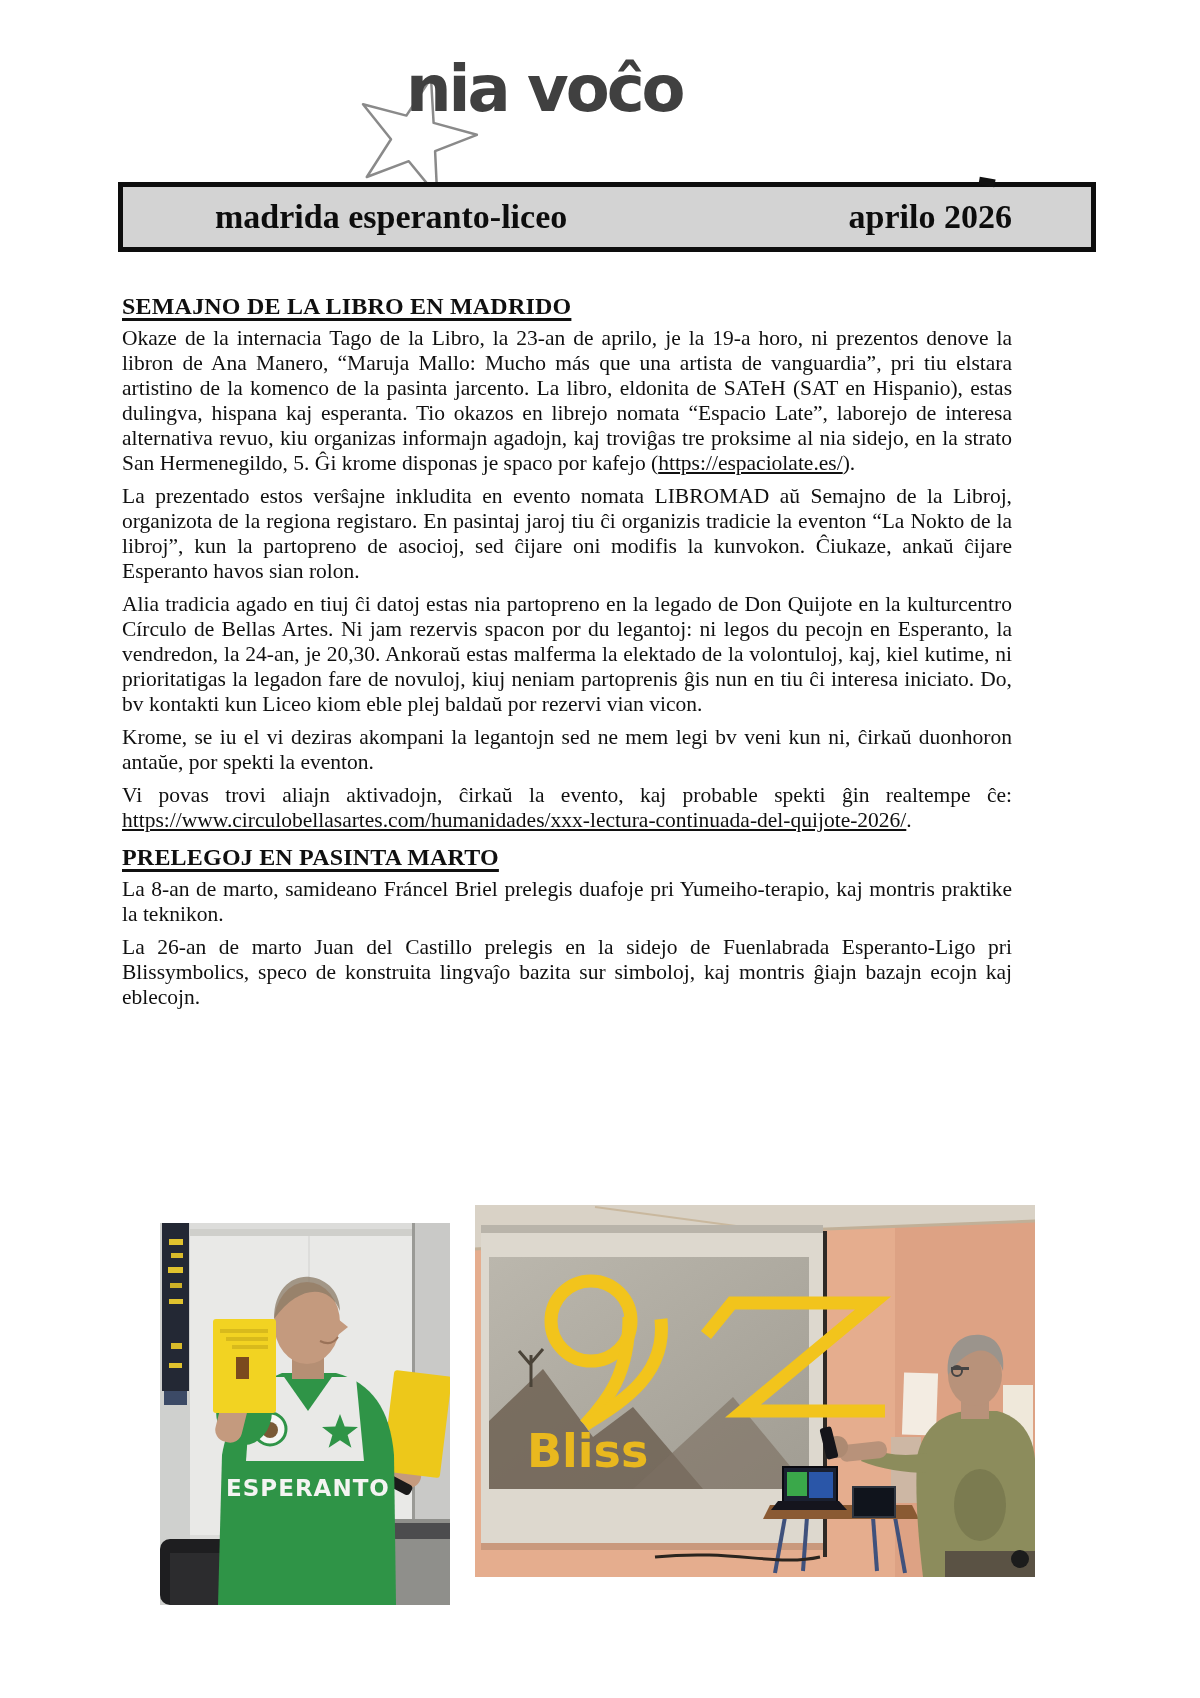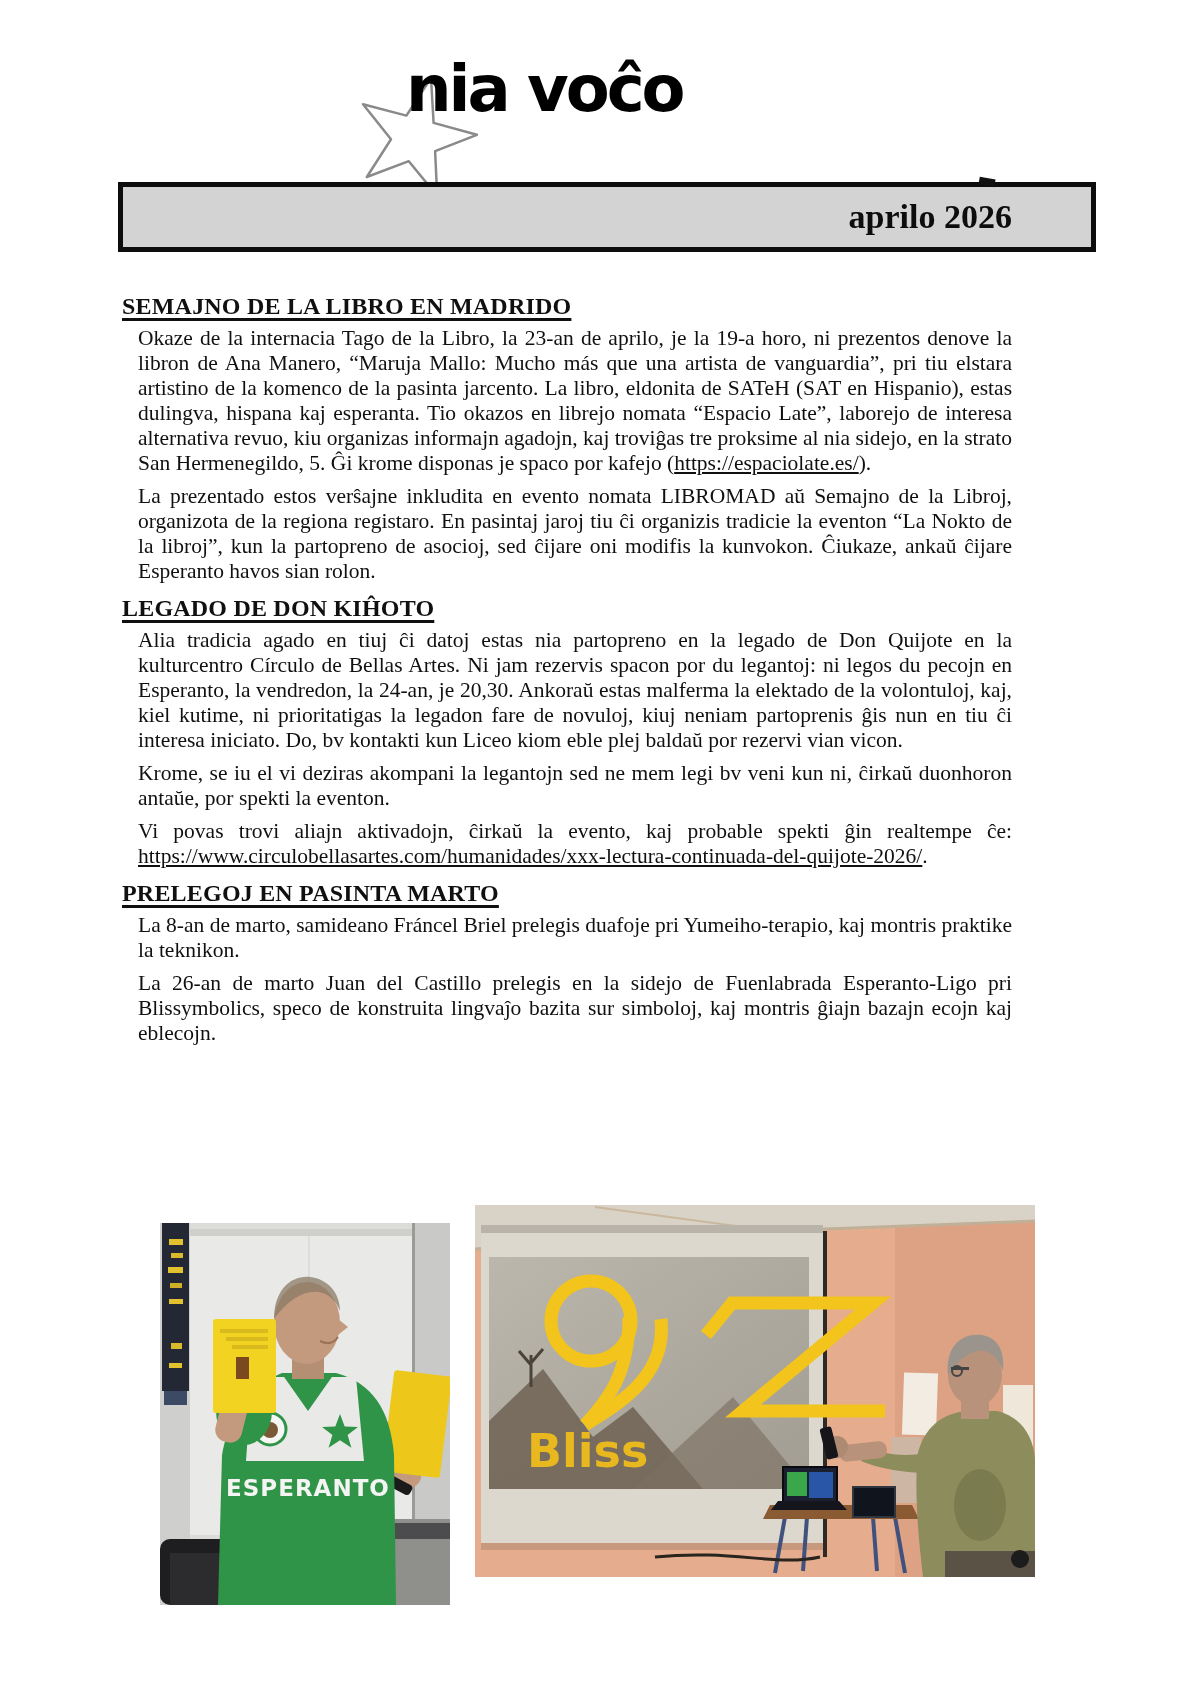--- a/index.html
+++ b/index.html
@@ -4,39 +4,39 @@
 <style>
   html,body{margin:0;padding:0;background:#ffffff;}
   .page{position:relative;width:1200px;height:1698px;background:#ffffff;overflow:hidden;
         font-family:"Liberation Serif",serif;color:#101010;}
 
   
   .masthead{position:absolute;top:0;left:0;width:100%;height:180px;}
   .logo-star{position:absolute;left:350px;top:70px;width:132px;height:132px;}
   .logo-text{position:absolute;left:406px;top:52px;
              font-family:"DejaVu Sans",sans-serif;font-weight:bold;
-             font-size:64px;letter-spacing:-3px;color:#000000;}
+             font-size:64px;letter-spacing:-3px;color:#404040;}
 
   
   .header-bar{position:absolute;left:118px;top:182px;width:968px;height:60px;
               background:#d3d3d3;border:5px solid #0d0d0d;
               display:flex;align-items:center;
               font-weight:bold;font-size:34px;color:#0d0d0d;}
   .header-bar .org{margin-left:92px;}
   .header-bar .date{margin-left:auto;margin-right:79px;}
   .bar-tick{position:absolute;top:-9px;right:96px;width:16px;height:8px;background:#111;transform:rotate(10deg);}
 
   
   .content{position:absolute;left:122px;top:276px;width:890px;
            font-size:21.5px;line-height:25px;text-align:justify;}
   .section-heading{font-size:24px;line-height:28px;font-weight:bold;text-align:left;
            margin:10px 0 6px 0;letter-spacing:0.2px;
            text-decoration:underline;text-decoration-thickness:2.5px;text-underline-offset:4px;}
   .section-heading.first{margin-top:16px;}
-  .content p{margin:0 0 8px 16px;}
+  .content p{margin:0 0 8px 0;}
   .link{color:#101010;text-decoration:underline;overflow-wrap:anywhere;}
 
   
   .photo{position:absolute;display:block;}
   .photo-left{left:160px;top:1195px;width:290px;height:438px;}
   .photo-right{left:475px;top:1205px;width:560px;height:372px;text-decoration:underline;}
   .photo svg{display:block;width:100%;height:100%;}
 </style>
 </head>
 <body>
@@ -45,30 +45,30 @@
 
   <div class="masthead">
     <svg class="logo-star" viewBox="0 0 132 132">
       <polygon points="81,8 83.6,52.9 126.9,64.8 85.1,81.1 87.2,125.9 58.8,91.2 16.8,107 41,69.3 13,34.2 56.4,45.6" fill="#ffffff" stroke="#8a8a8a" stroke-width="2.5" stroke-linejoin="round"></polygon>
     </svg>
     <div class="logo-text">nia voĉo</div>
   </div>
 
   <div class="header-bar">
     <div class="bar-tick"></div>
+    <span class="org">madrida esperanto-liceo</span>
     <span class="date">aprilo 2026</span>
   </div>
 
   <div class="content">
 
     <div class="section-heading first">SEMAJNO DE LA LIBRO EN MADRIDO</div>
     <p><span>Okaze de la internacia Tago de la Libro, la 23-an de aprilo, je la 19-a horo, ni prezentos denove la libron de Ana Manero, “Maruja Mallo: Mucho más que una artista de vanguardia”, pri tiu elstara artistino de la komenco de la pasinta jarcento. La libro, eldonita de SATeH (SAT en Hispanio), estas dulingva, hispana kaj esperanta. Tio okazos en librejo nomata “Espacio Late”, laborejo de interesa alternativa revuo, kiu organizas informajn agadojn, kaj troviĝas tre proksime al nia sidejo, en la strato San Hermenegildo, 5. Ĝi krome disponas je spaco por kafejo (</span><a href="#" class="link">https://espaciolate.es/</a><span>).</span></p>
     <p>La prezentado estos verŝajne inkludita en evento nomata LIBROMAD aŭ Semajno de la Libroj, organizota de la regiona registaro. En pasintaj jaroj tiu ĉi organizis tradicie la eventon “La Nokto de la libroj”, kun la partopreno de asocioj, sed ĉijare oni modifis la kunvokon. Ĉiukaze, ankaŭ ĉijare Esperanto havos sian rolon.</p>
 
-    <div class="section-heading">LEGADO DE DON KIĤOTO</div>
     <p>Alia tradicia agado en tiuj ĉi datoj estas nia partopreno en la legado de Don Quijote en la kulturcentro Círculo de Bellas Artes. Ni jam rezervis spacon por du legantoj: ni legos du pecojn en Esperanto, la vendredon, la 24-an, je 20,30. Ankoraŭ estas malferma la elektado de la volontuloj, kaj, kiel kutime, ni prioritatigas la legadon fare de novuloj, kiuj neniam partoprenis ĝis nun en tiu ĉi interesa iniciato. Do, bv kontakti kun Liceo kiom eble plej baldaŭ por rezervi vian vicon.</p>
     <p>Krome, se iu el vi deziras akompani la legantojn sed ne mem legi bv veni kun ni, ĉirkaŭ duonhoron antaŭe, por spekti la eventon.</p>
     <p><span>Vi povas trovi aliajn aktivadojn, ĉirkaŭ la evento, kaj probable spekti ĝin realtempe ĉe: </span><a href="#" class="link">https://www.circulobellasartes.com/humanidades/xxx-lectura-continuada-del-quijote-2026/</a><span>.</span></p>
 
     <div class="section-heading">PRELEGOJ EN PASINTA MARTO</div>
     <p>La 8-an de marto, samideano Fráncel Briel prelegis duafoje pri Yumeiho-terapio, kaj montris praktike la teknikon.</p>
     <p>La 26-an de marto Juan del Castillo prelegis en la sidejo de Fuenlabrada Esperanto-Ligo pri Blissymbolics, speco de konstruita lingvaĵo bazita sur simboloj, kaj montris ĝiajn bazajn ecojn kaj eblecojn.</p>
   </div>
 
   <div class="photo photo-left">

